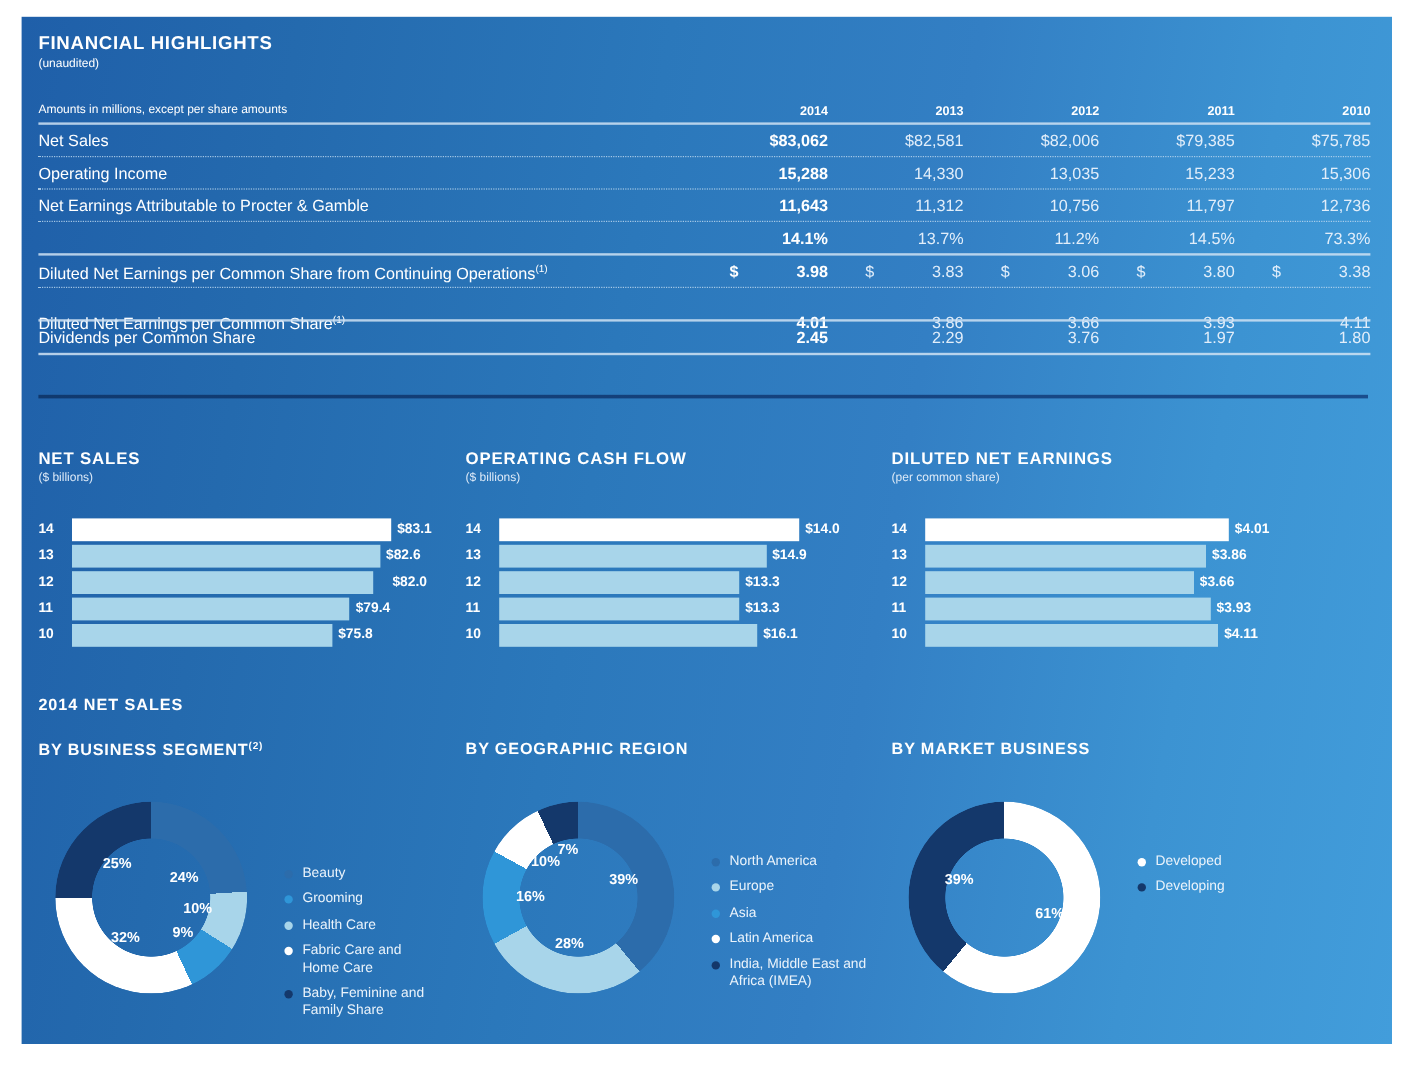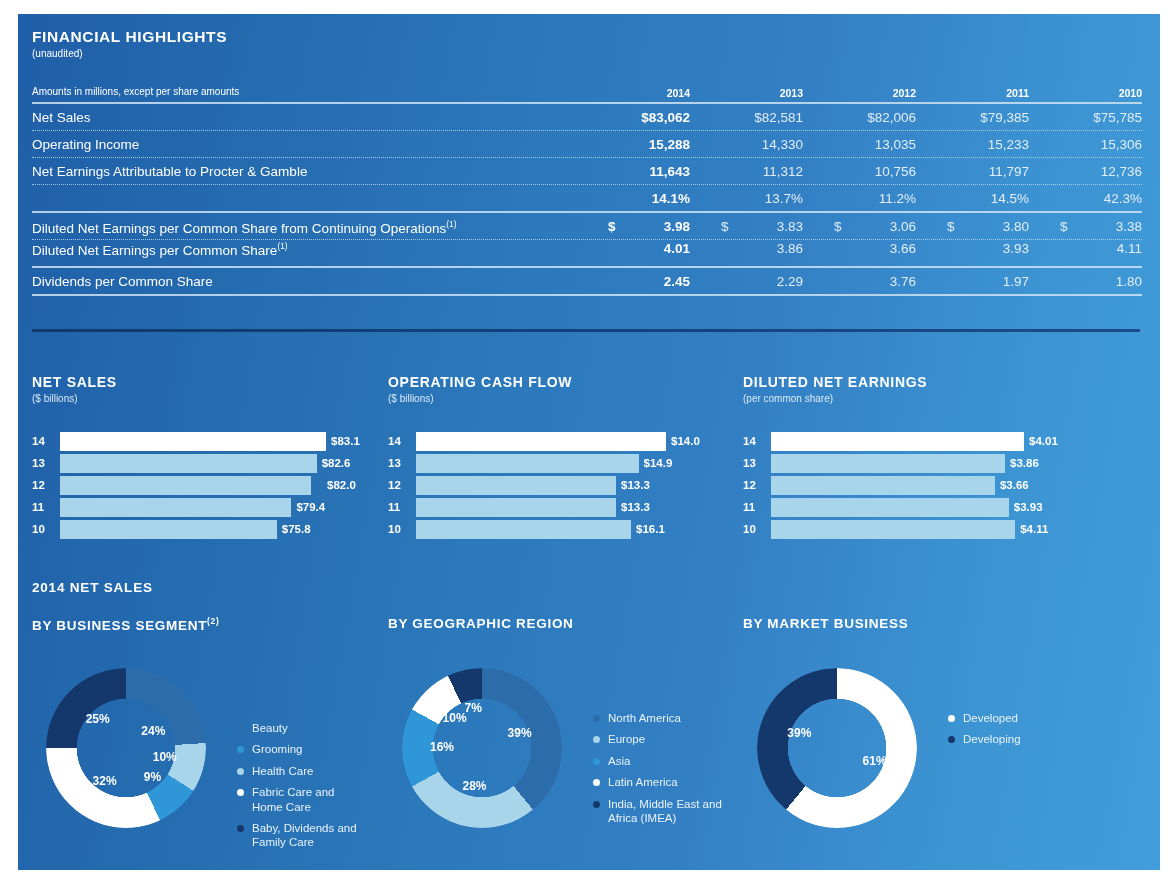--- a/index.html
+++ b/index.html
@@ -107,33 +107,33 @@
           <div class="tcell c2">10,756</div>
           <div class="tcell c3">11,797</div>
           <div class="tcell c4">12,736</div>
         </div>
         <div class="rule-dot" style="top: 104px;"></div>
         <div style="position: absolute; left: 0px; right: 0px; top: 106px; height: 25px;">
           <div class="tcell c0 b">14.1%</div>
           <div class="tcell c1">13.7%</div>
           <div class="tcell c2">11.2%</div>
           <div class="tcell c3">14.5%</div>
-          <div class="tcell c4">42.3%</div>
+          <div class="tcell c4">73.3%</div>
         </div>
         <div class="rule-solid" style="top: 131px;"></div>
         <div style="position: absolute; left: 0px; right: 0px; top: 134px; height: 25px;">
           <div class="tlabel">Diluted Net Earnings per Common Share from Continuing Operations<sup>(1)</sup></div>
           <div class="tcell c0 b"><span class="dol">$</span><span>3.98</span></div>
           <div class="tcell c1"><span class="dol">$</span><span>3.83</span></div>
           <div class="tcell c2"><span class="dol">$</span><span>3.06</span></div>
           <div class="tcell c3"><span class="dol">$</span><span>3.80</span></div>
           <div class="tcell c4"><span class="dol">$</span><span>3.38</span></div>
         </div>
         <div class="rule-dot" style="top: 159px;"></div>
-        <div style="position: absolute; left: 0px; right: 0px; top: 156px; height: 25px; text-decoration: underline;">
+        <div style="position: absolute; left: 0px; right: 0px; top: 176px; height: 25px; text-decoration: underline;">
           <div class="tlabel">Diluted Net Earnings per Common Share<sup>(1)</sup></div>
           <div class="tcell c0 b">4.01</div>
           <div class="tcell c1">3.86</div>
           <div class="tcell c2">3.66</div>
           <div class="tcell c3">3.93</div>
           <div class="tcell c4">4.11</div>
         </div>
         <div class="rule-solid" style="top: 186px;"></div>
         <div style="position: absolute; left: 0px; right: 0px; top: 189px; height: 25px;">
           <div class="tlabel">Dividends per Common Share</div>
@@ -249,21 +249,21 @@
             <div class="dlabel" style="left: 117.743px; top: 85.9476px; width: 30px; text-align: center;">10%</div>
             <div class="dlabel" style="left: 105.452px; top: 106.004px; width: 30px; text-align: center;">9%</div>
             <div class="dlabel" style="left: 57.5669px; top: 109.773px; width: 30px; text-align: center;">32%</div>
             <div class="dlabel" style="left: 50.7157px; top: 47.7157px; width: 30px; text-align: center;">25%</div>
           </div>
           <div class="legend" style="left: 205px; top: 105px; width: 130px;">
             <div class="litem"><span class="lbul" style="background: rgb(44, 108, 171);"></span><span>Beauty</span></div>
             <div class="litem"><span class="lbul" style="background: rgb(47, 150, 216);"></span><span>Grooming</span></div>
             <div class="litem"><span class="lbul" style="background: rgb(168, 213, 234);"></span><span>Health Care</span></div>
             <div class="litem"><span class="lbul" style="background: rgb(255, 255, 255);"></span><span>Fabric Care and Home Care</span></div>
-            <div class="litem"><span class="lbul" style="background: rgb(20, 56, 107);"></span><span>Baby, Dividends and Family Care</span></div>
+            <div class="litem"><span class="lbul" style="background: rgb(20, 56, 107);"></span><span>Baby, Feminine and Family Share</span></div>
           </div>
         </div>
         <div class="dcard d2">
           <div class="dc-title">BY GEOGRAPHIC REGION</div>
           <div class="donut-wrap">
             <div class="donut" style="background: conic-gradient(rgb(44, 108, 171) 0deg, rgb(44, 108, 171) 140.4deg, rgb(168, 213, 234) 140.4deg, rgb(168, 213, 234) 241.2deg, rgb(47, 150, 216) 241.2deg, rgb(47, 150, 216) 298.8deg, rgb(255, 255, 255) 298.8deg, rgb(255, 255, 255) 334.8deg, rgb(20, 56, 107) 334.8deg, rgb(20, 56, 107) 360deg); mask-image: radial-gradient(circle, transparent 0px, transparent 49px, rgb(0, 0, 0) 49.5px);"></div>
             <div class="dlabel" style="left: 116.635px; top: 62.4505px; width: 30px; text-align: center;">39%</div>
             <div class="dlabel" style="left: 71.5047px; top: 115.291px; width: 30px; text-align: center;">28%</div>
             <div class="dlabel" style="left: 39px; top: 76px; width: 30px; text-align: center;">16%</div>
             <div class="dlabel" style="left: 51.6181px; top: 46.8413px; width: 30px; text-align: center;">10%</div>

